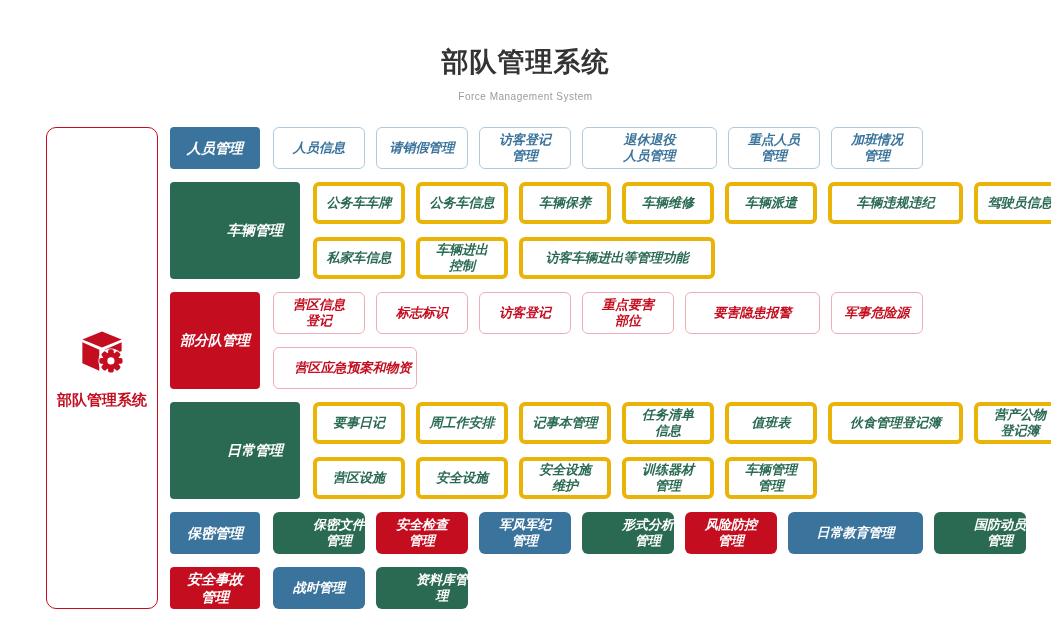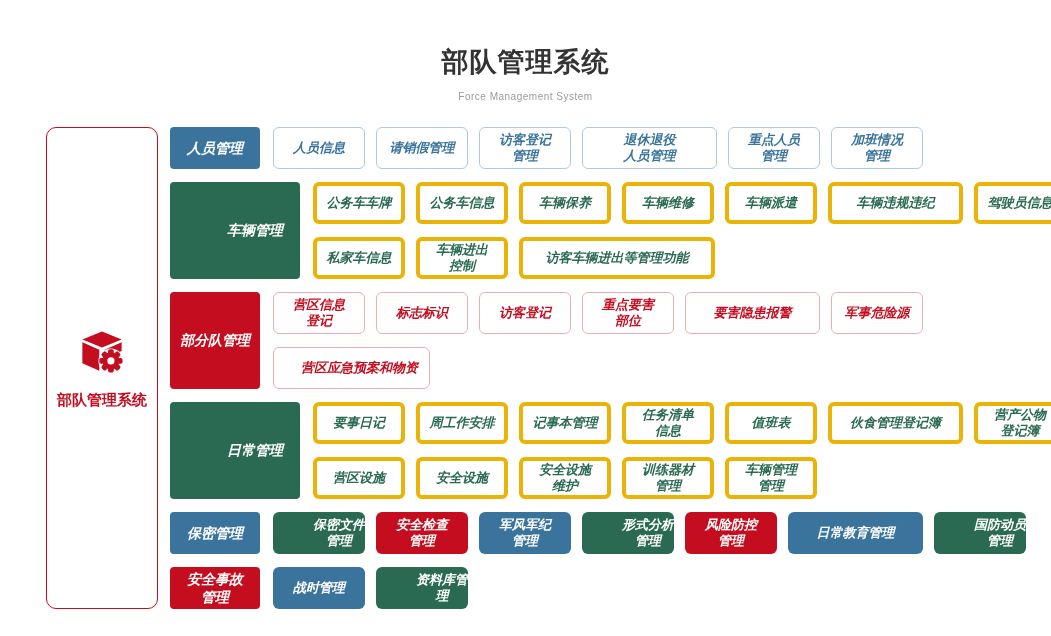--- a/index.html
+++ b/index.html
@@ -29,21 +29,21 @@
   }
   .rows { display:flex; flex-direction:column; gap:13px; }
   .row { display:flex; gap:11px; }
 
   .box {
     width:92px; height:42px; border-radius:6px; background:#fff; flex:none;
     display:flex; align-items:center; justify-content:center; text-align:center;
     font-size:13px; font-weight:bold; white-space:pre-line; line-height:1.25;
     box-sizing:border-box;
   }
-  .w113 { width:135px; } .w157 { width:157px;padding-left:16px; } .w196 { width:196px; }
+  .w113 { width:135px; } .w157 { width:144px;padding-left:16px; } .w196 { width:196px; }
 
   .solid-blue  { background:#3a749c; color:#fff; }
   .solid-green { background:#2b6a52; color:#fff;padding-left:40px; }
   .solid-red   { background:#c40e20; color:#fff; }
   .out-blue  { border:1px solid #aecadd; color:#3a749c; }
   .out-green { border:4px solid #eab308; color:#2b6a52; }
   .out-red   { border:1px solid #eeaeb5; color:#c40e20; }
 </style>
 </head>
 <body>

